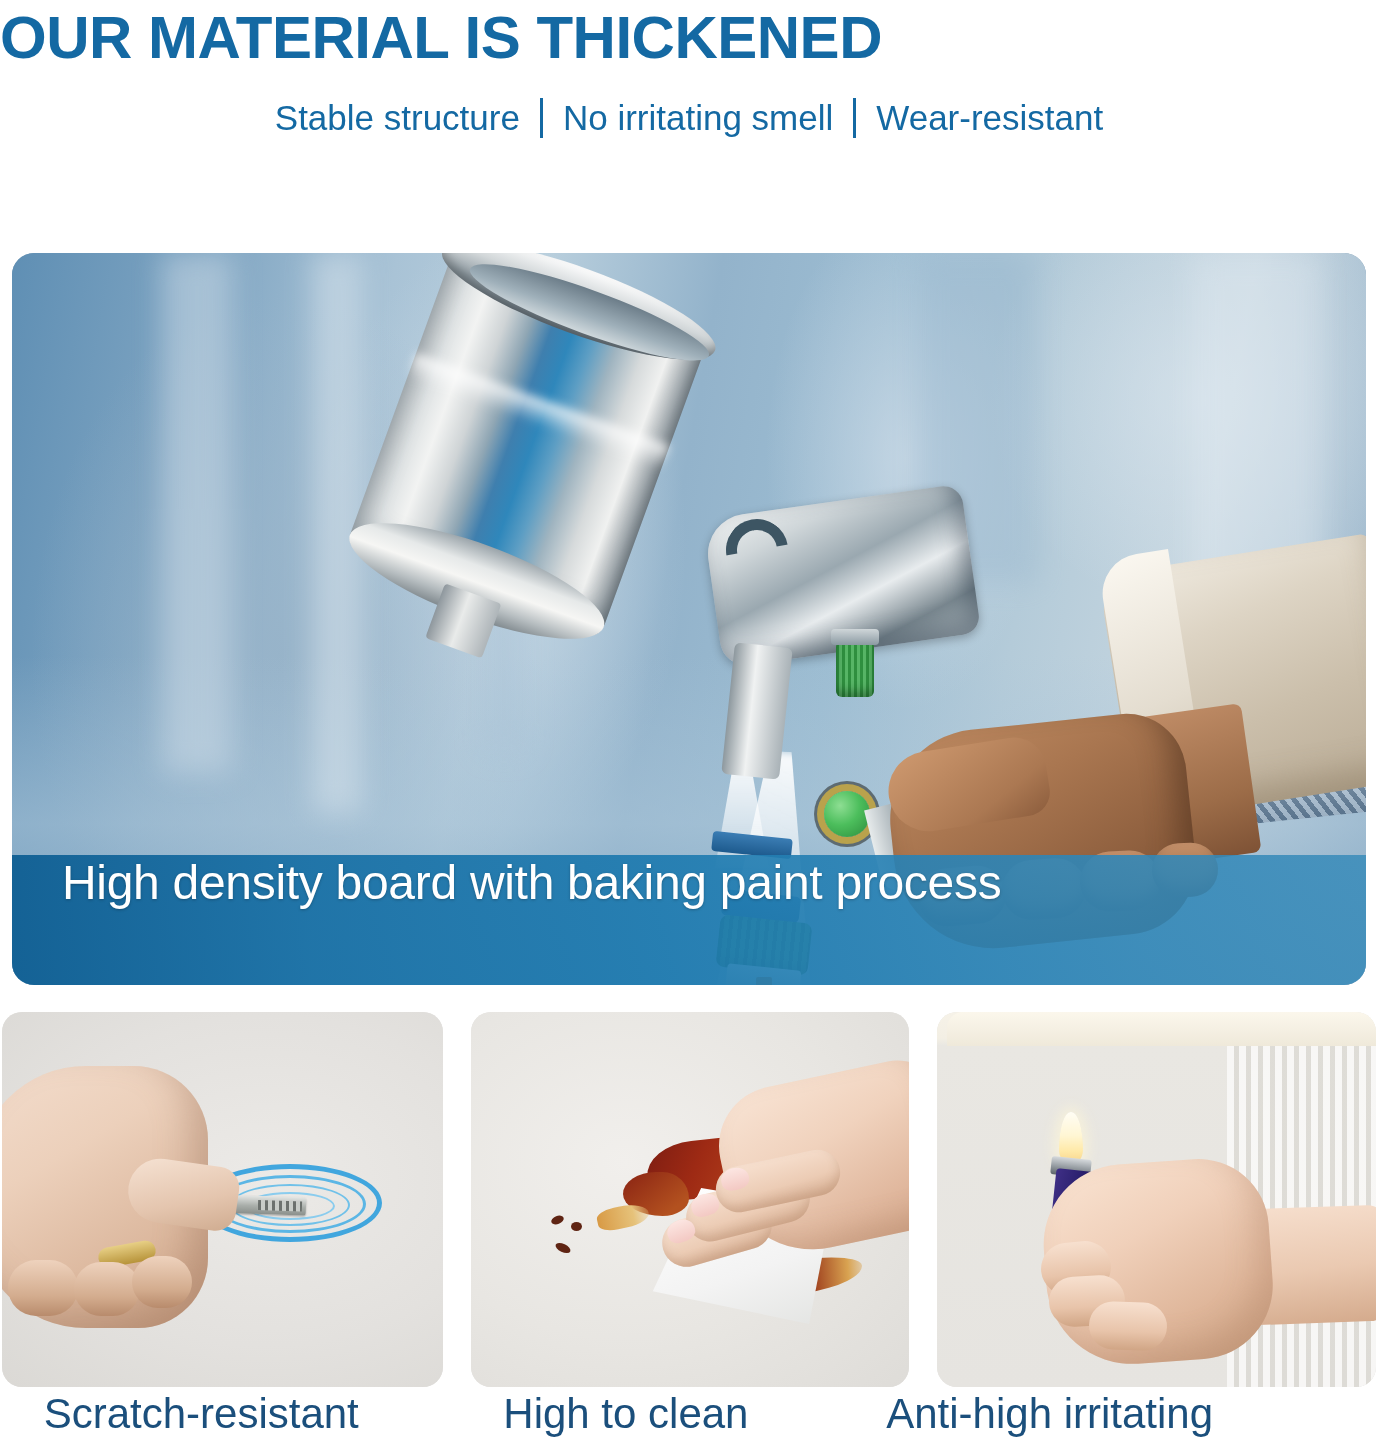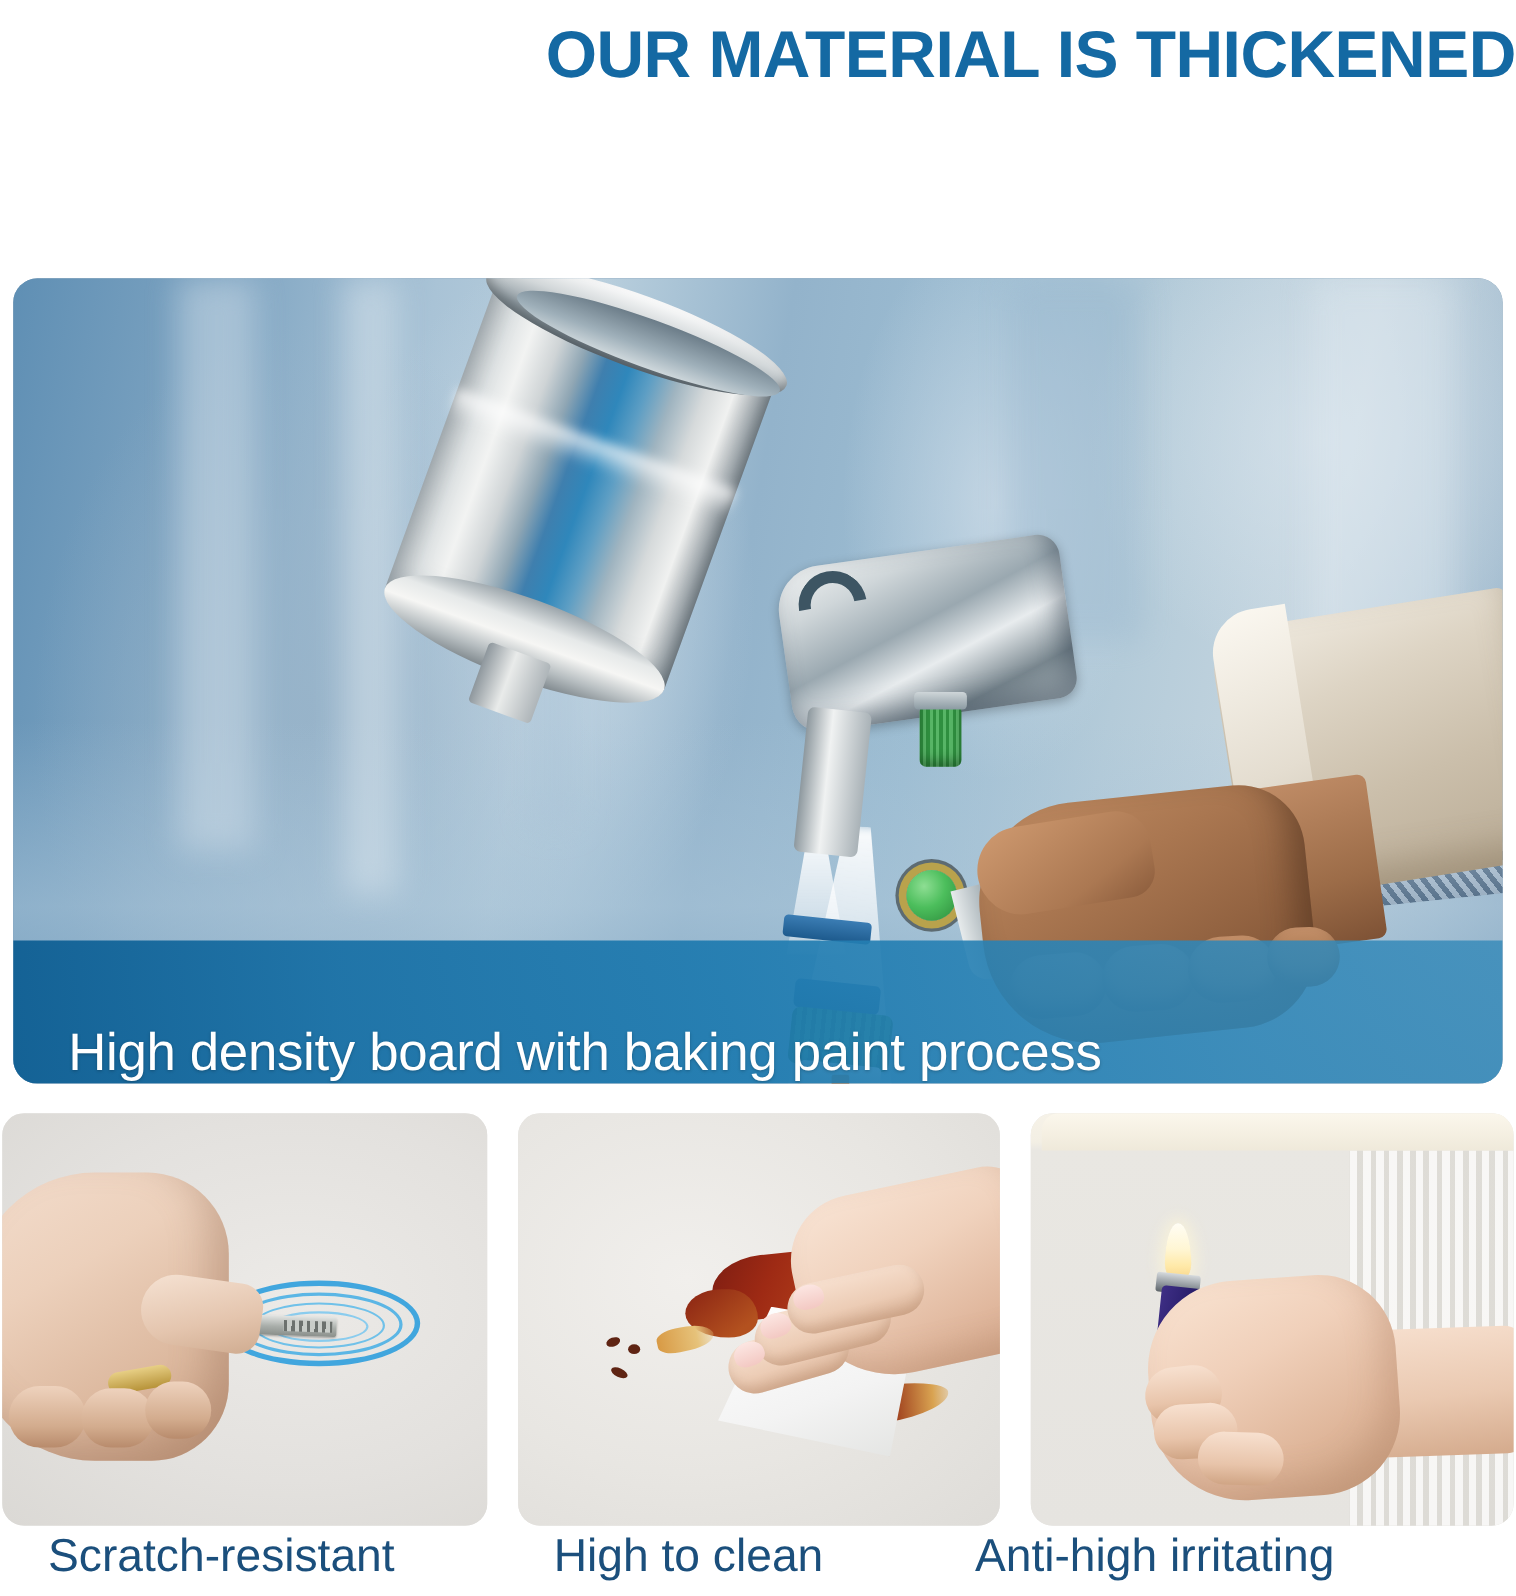--- a/index.html
+++ b/index.html
@@ -9,22 +9,22 @@
     height: 1451px;
     background: #ffffff;
     font-family: "Liberation Sans", sans-serif;
     overflow: hidden;
     position: relative;
   }
 
   
   .header {
     width: 100%;
-    padding-top: 18px;
-    text-align: right;
+    padding-top: 6px;
+    text-align: left;
   }
 
   .main-title {
     font-size: 60px;
     font-weight: bold;
     letter-spacing: -0.5px;
     color: #1469A3;
     line-height: 1.08;
     white-space: nowrap;
   }
@@ -417,21 +417,21 @@
     position: absolute;
     left: 0; right: 0; bottom: 0;
     height: 130px;
     background: linear-gradient(90deg,
       rgba(17,96,148,.97) 0%,
       rgba(26,113,166,.95) 22%,
       rgba(31,123,176,.93) 48%,
       rgba(44,132,182,.90) 72%,
       rgba(58,140,186,.86) 100%);
     display: flex;
-    align-items: flex-end;
+    align-items: flex-start;
     padding-left: 50px;
   }
   .hero-banner-text {
     color: #ffffff;
     font-size: 48px;
     font-weight: 500;
     letter-spacing: -0.3px;
     white-space: nowrap;
     text-shadow: 0 1px 3px rgba(0,0,0,.25);
   }
@@ -687,20 +687,27 @@
   }
   .caption.c1 { width: 442px; }
   .caption.c2 { width: 438px; }
   .caption.c3 { width: 440px; }
 </style>
 </head>
 <body>
 
 <div class="header">
   <div class="main-title">OUR MATERIAL IS THICKENED</div>
+  <div class="subtitle-row">
+    <span class="subtitle-item">Stable structure</span>
+    <span class="subtitle-sep"></span>
+    <span class="subtitle-item">No irritating smell</span>
+    <span class="subtitle-sep"></span>
+    <span class="subtitle-item">Wear-resistant</span>
+  </div>
 </div>
 
 <div class="hero">
   <div class="hero-bg"></div>
   <div class="bg-streak s1"></div>
   <div class="bg-streak s2"></div>
   <div class="bg-streak s3"></div>
   <div class="bg-streak s4"></div>
   <div class="bg-streak s5"></div>
 

